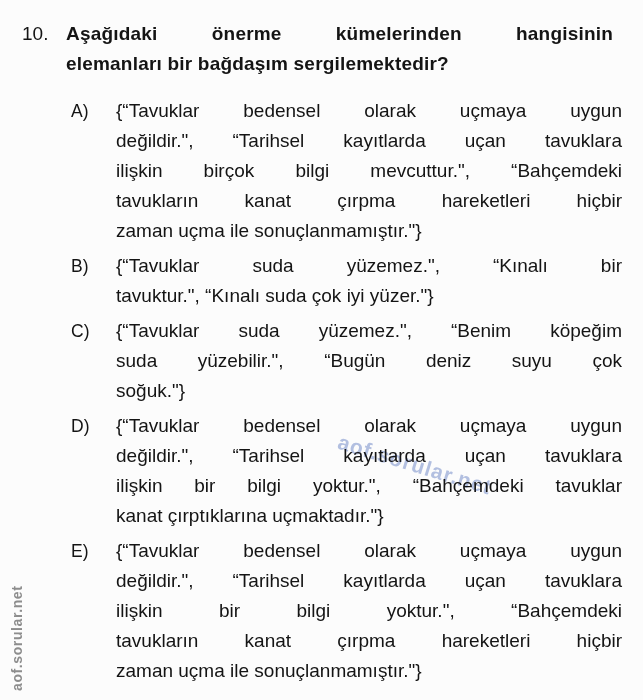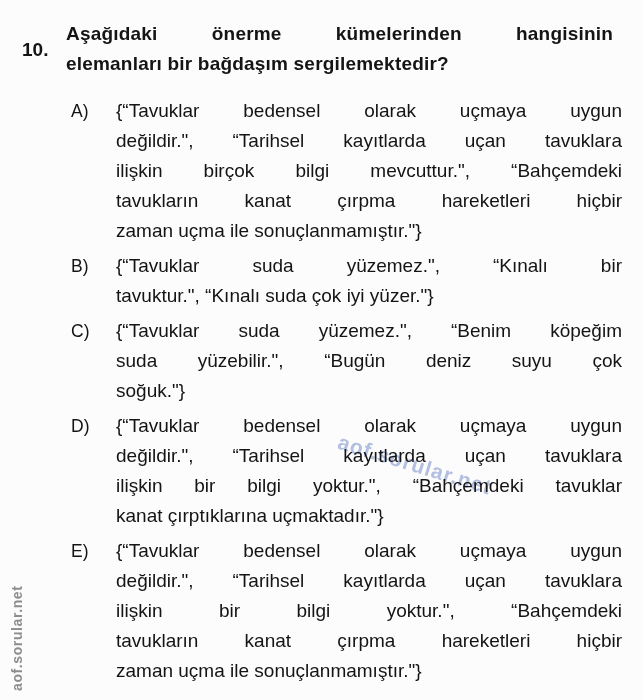--- a/index.html
+++ b/index.html
@@ -16,22 +16,22 @@
     background: #fcfcfc;
   }
   
   .question {
     position: absolute;
     left: 22px; top: 19px; right: 30px;
     z-index: 2;
   }
   .qnum {
     position: absolute;
-    left: 0; top: 16px;
-    font-weight: bold;
+    left: 0; top: 0;
+    font-weight: normal;
     font-size: 19px;
     line-height: 30px;
   }
   .qtext { margin-left: 44px; }
   .qline {
     font-weight: bold;
     font-size: 19px;
     line-height: 30px;
     letter-spacing: 0.2px;
   }

